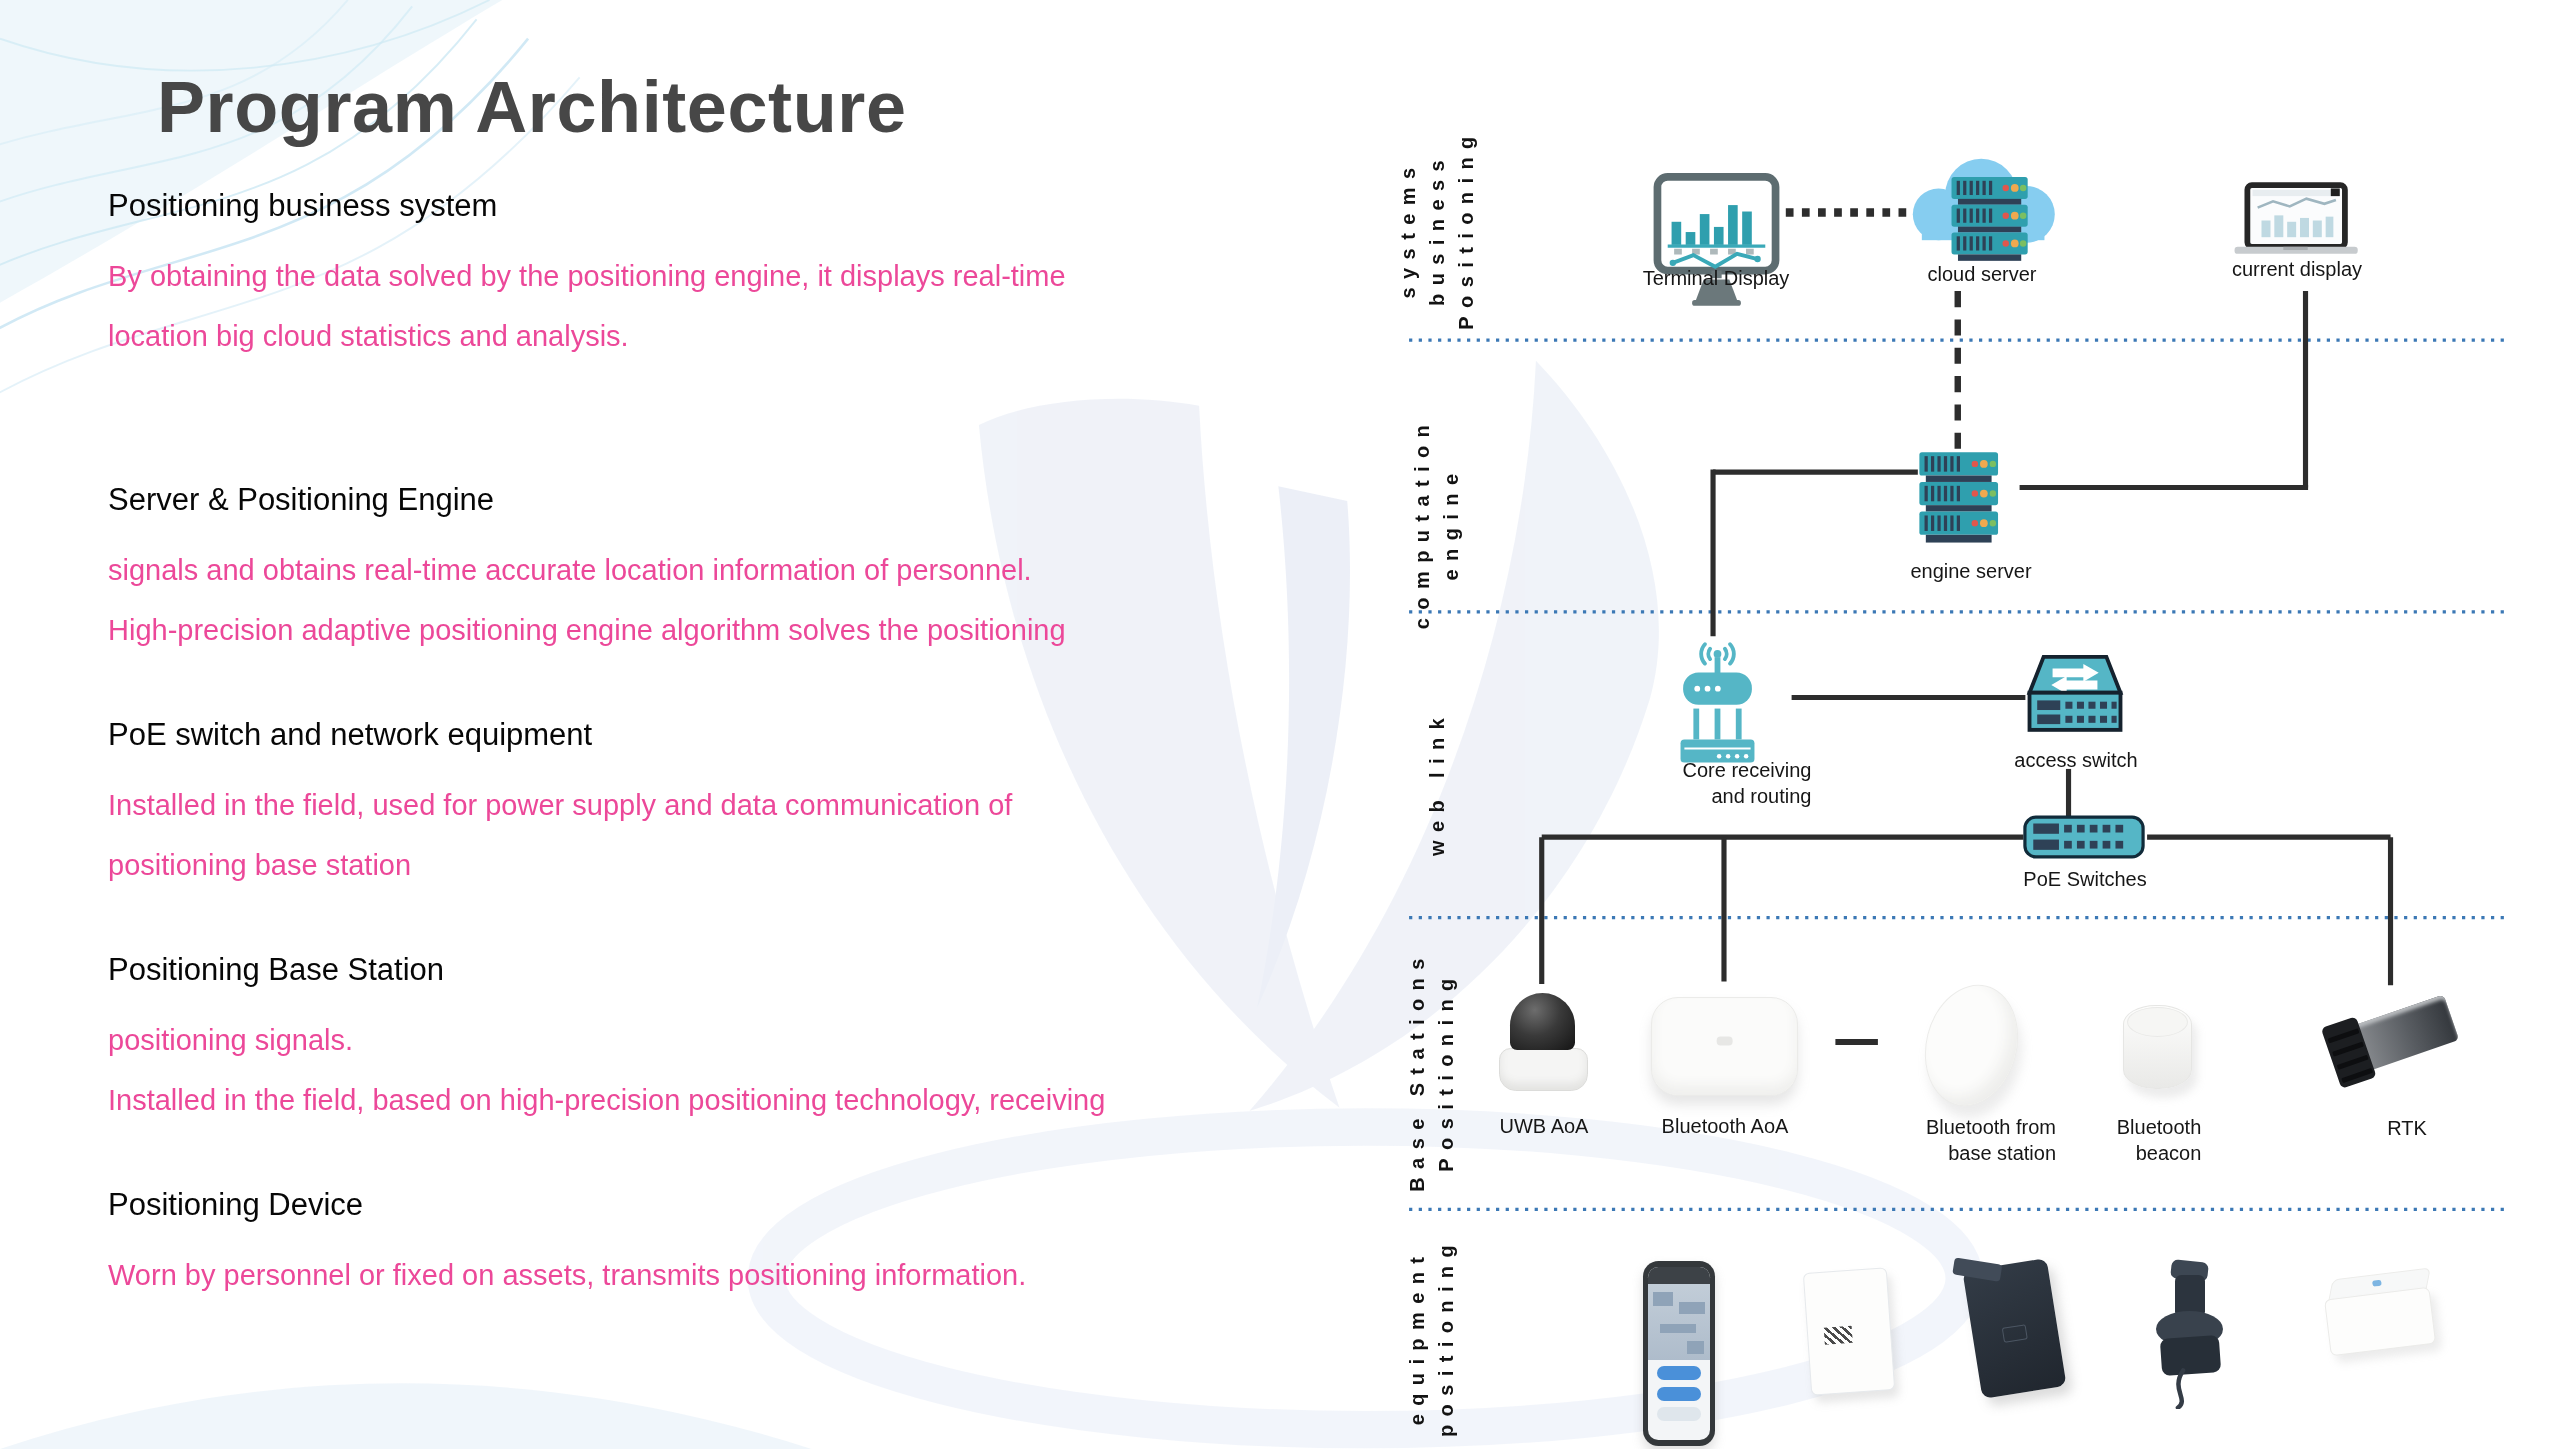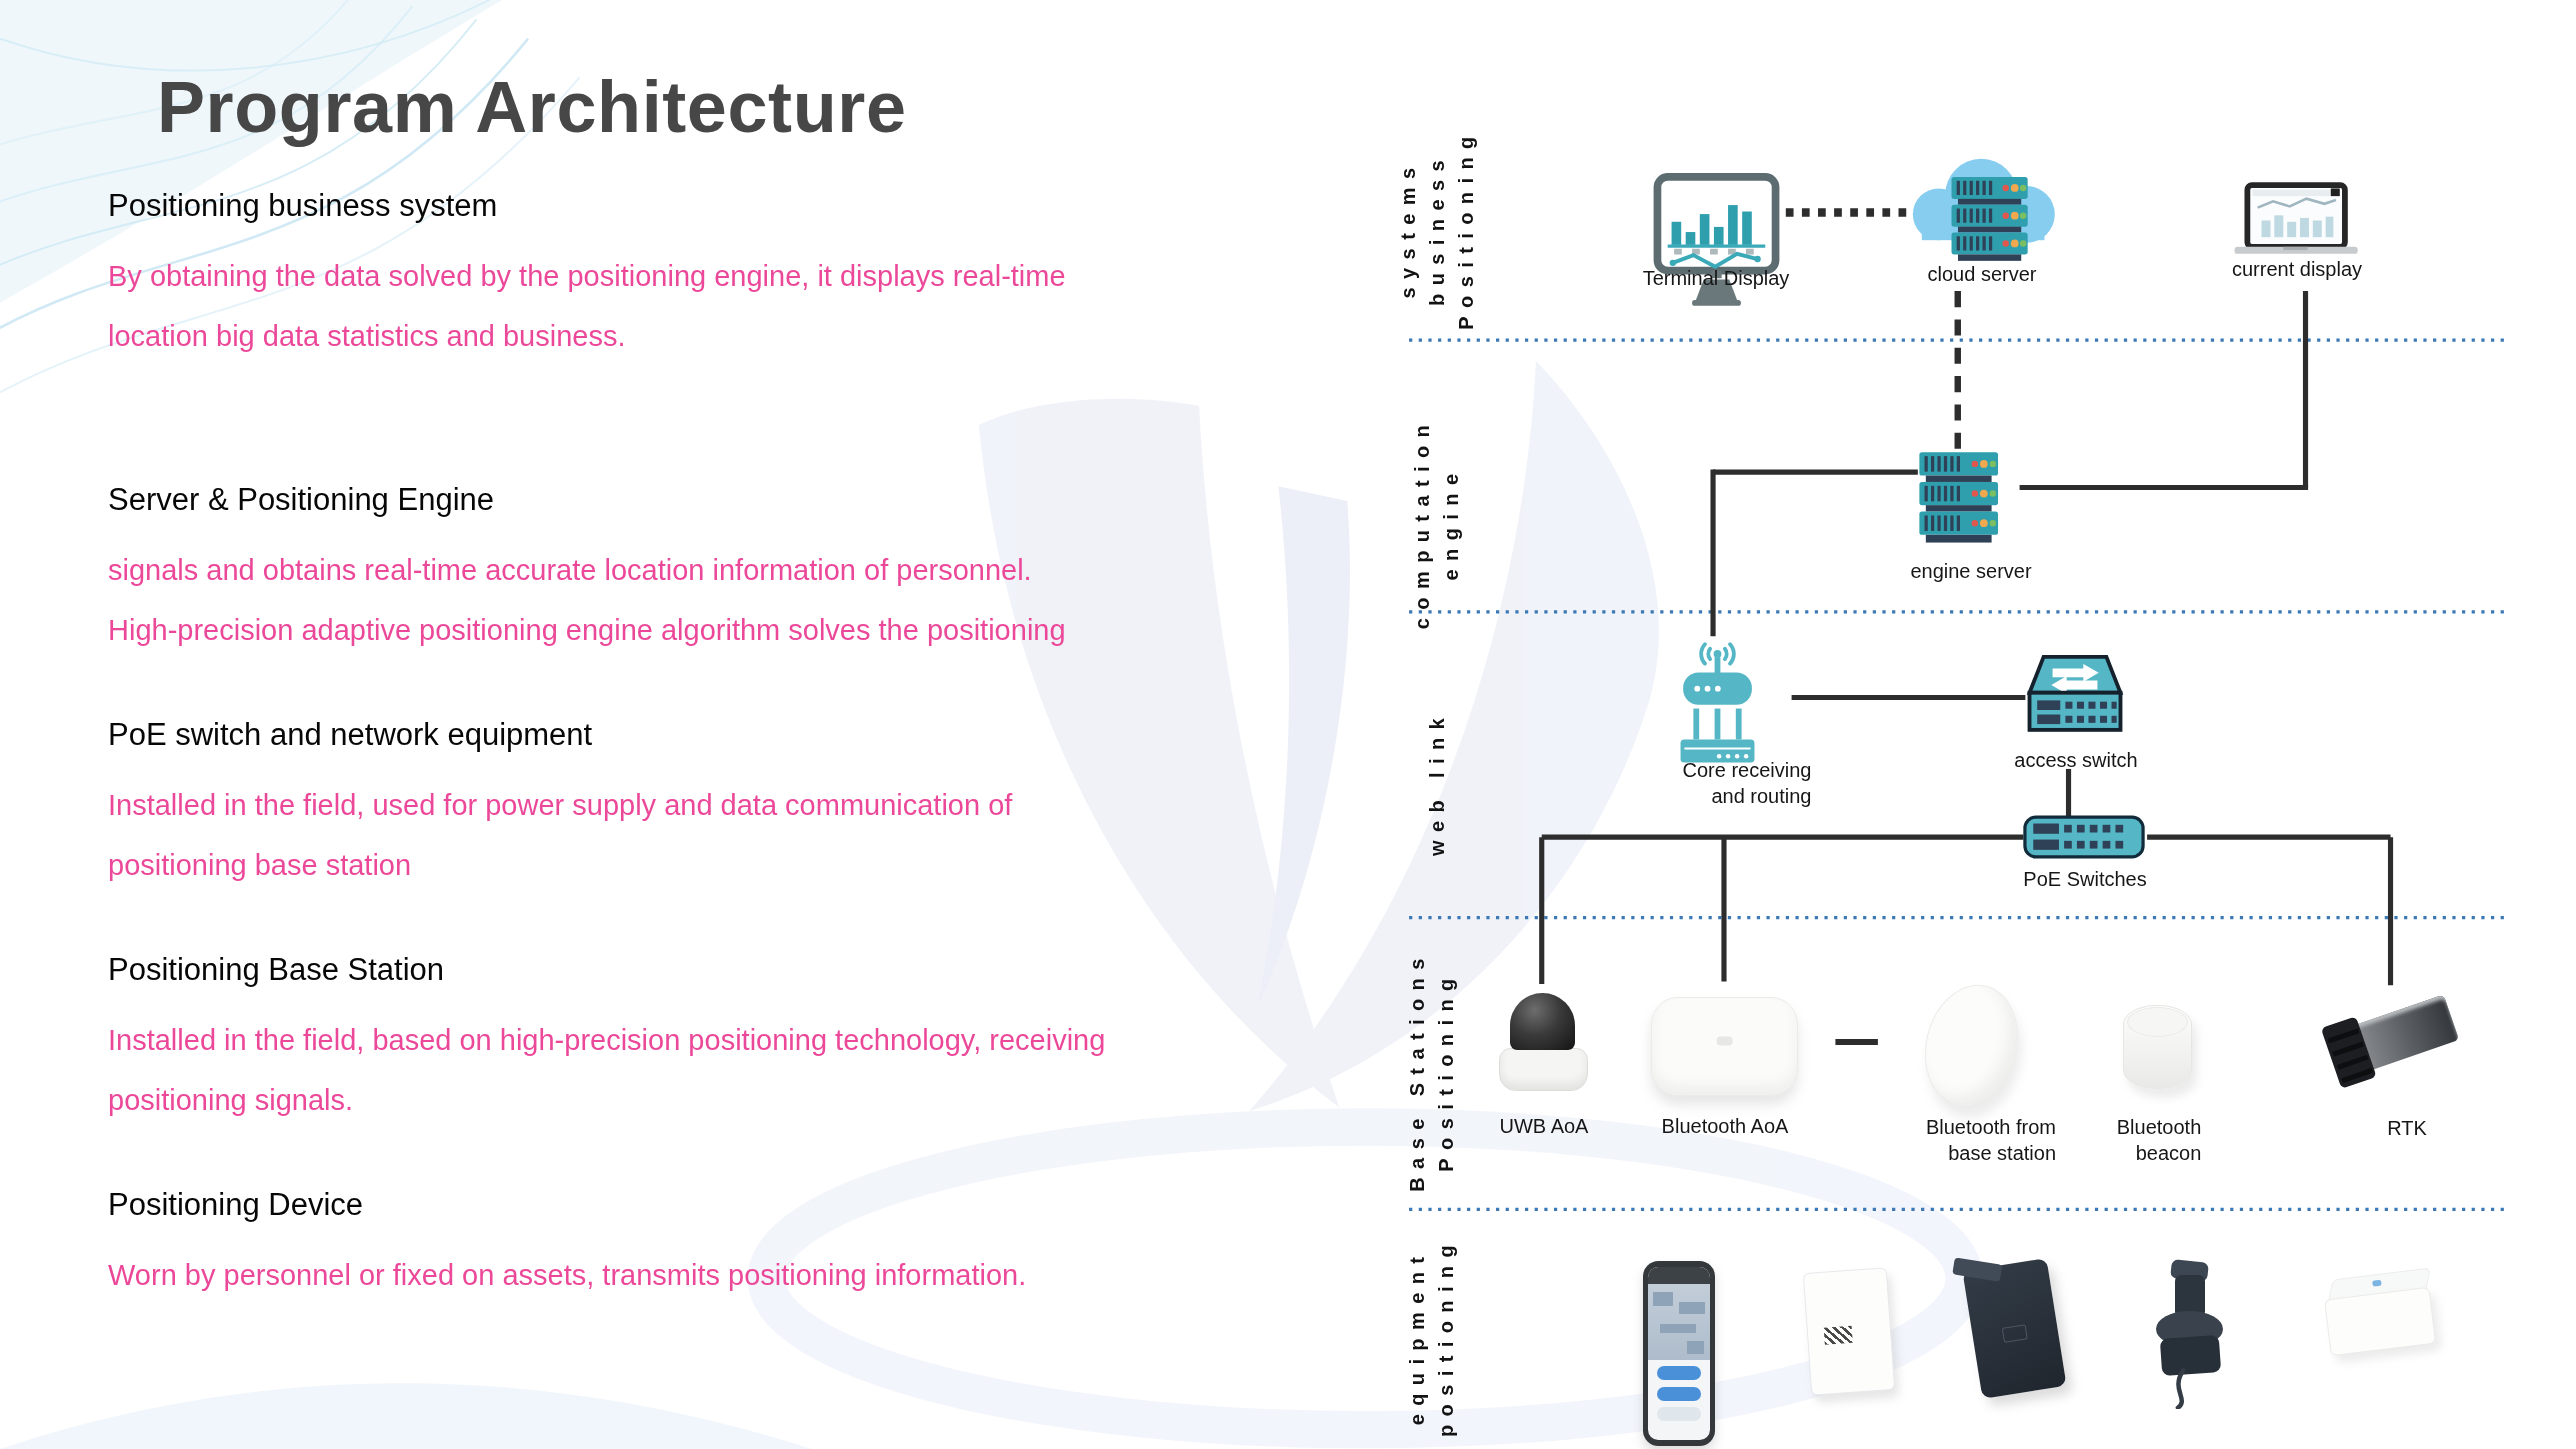--- a/index.html
+++ b/index.html
@@ -92,42 +92,42 @@
   </g>
   <path d="M0,2250 C480,2090 920,2140 1260,2250 Z" fill="#eef5fb" opacity="0.9"></path>
 </svg>
 
 <div class="title">Program Architecture</div>
 
 <section class="txt" style="top:188px">
   <div class="h">Positioning business system</div>
   <div class="p">
       <div class="ln">By obtaining the data solved by the positioning engine, it displays real-time</div>
-      <div class="ln">location big data statistics and business.</div>
+      <div class="ln">location big cloud statistics and analysis.</div>
     </div>
 </section>
 <section class="txt" style="top:482px">
   <div class="h">Server &amp; Positioning Engine</div>
   <div class="p">
       <div class="ln">signals and obtains real-time accurate location information of personnel.</div>
       <div class="ln">High-precision adaptive positioning engine algorithm solves the positioning</div>
     </div>
 </section>
 <section class="txt" style="top:717px">
   <div class="h">PoE switch and network equipment</div>
   <div class="p">
       <div class="ln">Installed in the field, used for power supply and data communication of</div>
       <div class="ln">positioning base station</div>
     </div>
 </section>
 <section class="txt" style="top:952px">
   <div class="h">Positioning Base Station</div>
   <div class="p">
+      <div class="ln">positioning signals.</div>
       <div class="ln">Installed in the field, based on high-precision positioning technology, receiving</div>
-      <div class="ln">positioning signals.</div>
     </div>
 </section>
 <section class="txt" style="top:1187px">
   <div class="h">Positioning Device</div>
   <div class="p">
       <div class="ln">Worn by personnel or fixed on assets, transmits positioning information.</div>
     </div>
 </section>
 
 <div class="vlabel" style="left:1437px;top:229px">

